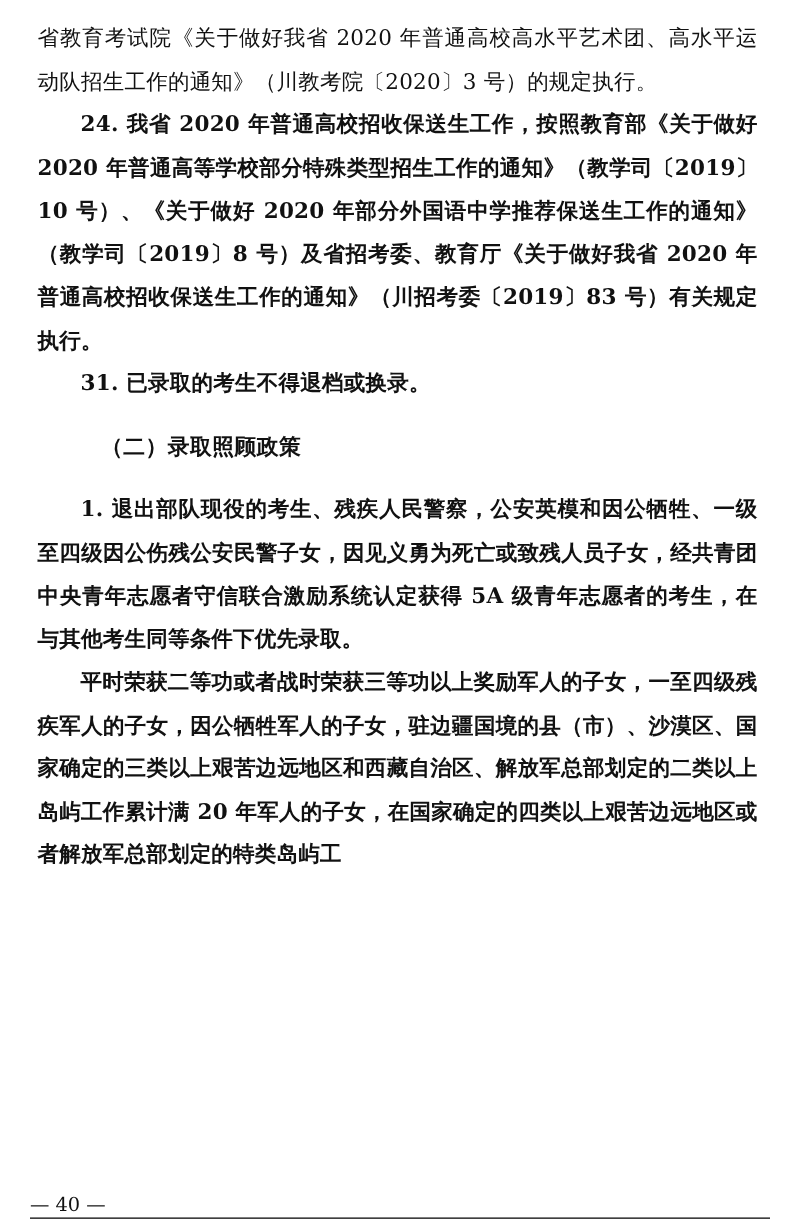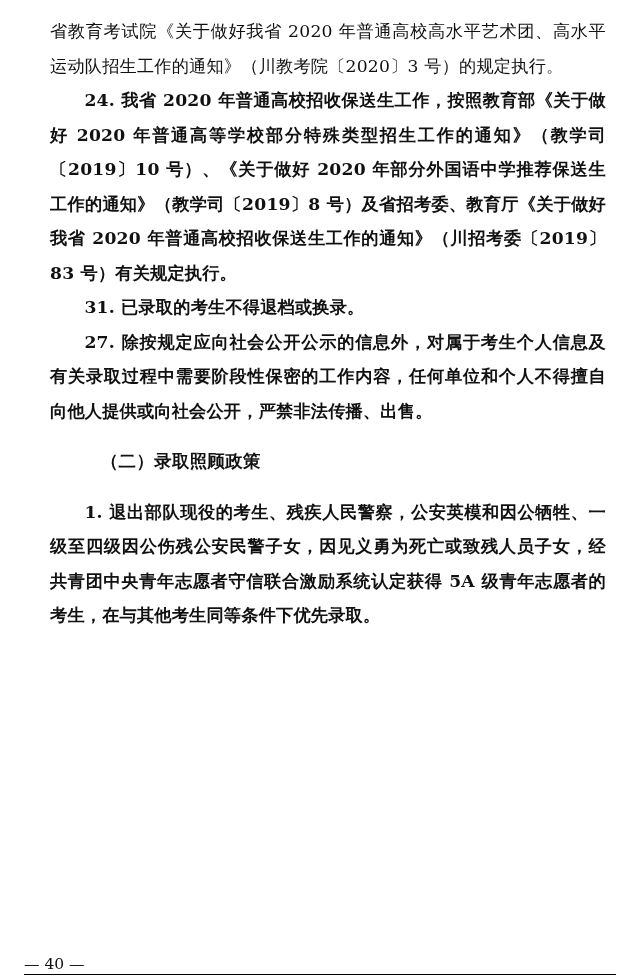--- a/index.html
+++ b/index.html
@@ -12,21 +12,21 @@
     background: #ffffff;
     font-family: "DejaVu Serif", "Liberation Serif", serif;
     color: #111111;
     overflow: hidden;
   }
   .page {
     position: relative;
     width: 640px;
     height: 977px;
     box-sizing: border-box;
-    padding: 14px 34px 0 50px;
+    padding: 14px 34px 0 30px;
   }
   .para {
     font-size: 17.2px;
     line-height: 34.5px;
     text-align: justify;
     text-justify: inter-ideograph;
     margin: 0 0 0 0;
     letter-spacing: 0.2px;
   }
   .indent {
@@ -62,22 +62,22 @@
 
 <div class="page">
 
   <p class="para">省教育考试院《关于做好我省 2020 年普通高校高水平艺术团、高水平运动队招生工作的通知》（川教考院〔2020〕3 号）的规定执行。</p>
 
   <p class="para indent">24. 我省 2020 年普通高校招收保送生工作，按照教育部《关于做好 2020 年普通高等学校部分特殊类型招生工作的通知》（教学司〔2019〕10 号）、《关于做好 2020 年部分外国语中学推荐保送生工作的通知》（教学司〔2019〕8 号）及省招考委、教育厅《关于做好我省 2020 年普通高校招收保送生工作的通知》（川招考委〔2019〕83 号）有关规定执行。</p>
 
   <p class="para indent">31. 已录取的考生不得退档或换录。</p>
 
 
-  <p class="para indent">27. 除按规定应向社会公开公示的信息外，对属于考生个人信息及有关录取过程中需要阶段性保密的工作内容，任何单位和个人不得擅自向他人提供或向社会公开，严禁非法传播、出售。</p>
 
   <p class="heading">（二）录取照顾政策</p>
 
   <p class="para indent">1. 退出部队现役的考生、残疾人民警察，公安英模和因公牺牲、一级至四级因公伤残公安民警子女，因见义勇为死亡或致残人员子女，经共青团中央青年志愿者守信联合激励系统认定获得 5A 级青年志愿者的考生，在与其他考生同等条件下优先录取。</p>
 
+  <p class="para indent">平时荣获二等功或者战时荣获三等功以上奖励军人的子女，一至四级残疾军人的子女，因公牺牲军人的子女，驻边疆国境的县（市）、沙漠区、国家确定的三类以上艰苦边远地区和西藏自治区、解放军总部划定的二类以上岛屿工作累计满 20 年军人的子女，在国家确定的四类以上艰苦边远地区或者解放军总部划定的特类岛屿工</p>
 
   <div class="pagenum">— 40 —</div>
   <div class="hline"></div>
 </div>
 
 </body></html>

